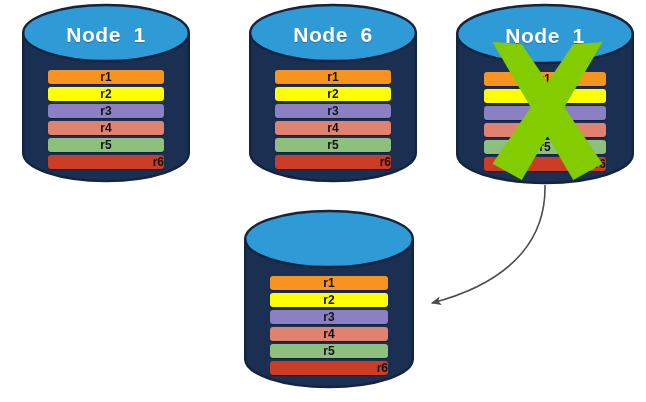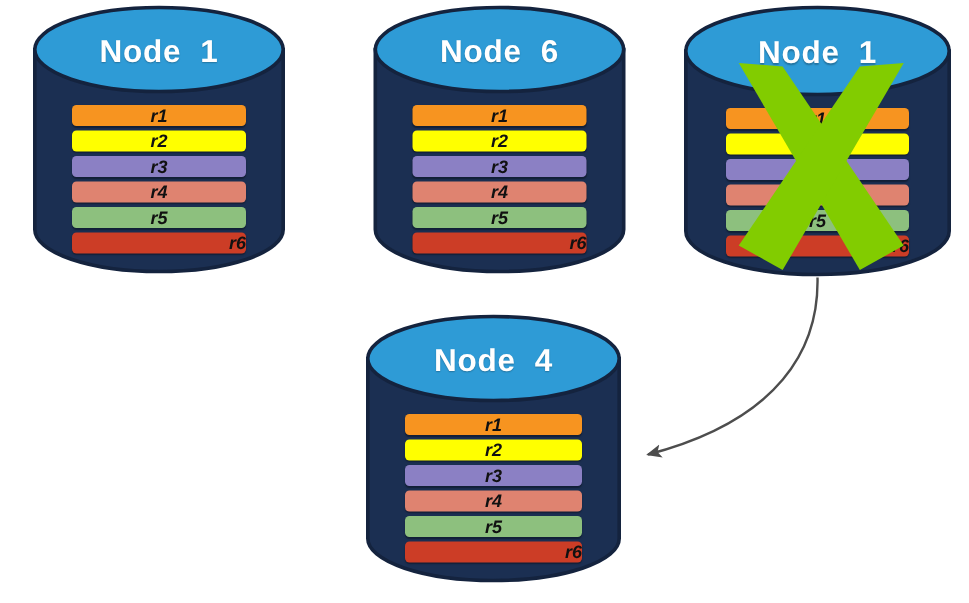--- a/index.html
+++ b/index.html
@@ -48,21 +48,20 @@
   }
   .row {
     position: relative;
     height: 14px;
     margin-bottom: 3px;
     border-radius: 3px;
     box-shadow: 0 1px 1px rgba(0,0,0,0.35);
     display: flex;
     align-items: center;
     justify-content: center;
-    font-style: italic;
   }
   .row:last-child { margin-bottom: 0; justify-content: flex-end; }
   .row-label {
     font-size: 12px;
     font-weight: bold;
     color: #111111;
     line-height: 1;
     font-family: "Liberation Sans", sans-serif;
   }
 
@@ -83,21 +82,20 @@
 </style>
 </head>
 <body>
 
 <div id="canvas">
     <div class="node" style="left: 244px; top: 211px; width: 170px; height: 178px;">
       <svg class="node-svg" width="170" height="178" viewBox="0 0 170 178">
         <path d="M1.2,28 L1.2,148 A83.8,28 0 0 0 168.8,148 L168.8,28 Z" fill="#1b2f52" stroke="#14233e" stroke-width="2.4"></path>
         <ellipse cx="85" cy="28" rx="83.8" ry="28" fill="#2e9bd6" stroke="#14233e" stroke-width="2.4"></ellipse>
       </svg>
-      <div class="node-title" style="top: 18px;">Node  4</div>
       <div class="rows" style="left: 26px; width: 118px; top: 65px;">
         <div class="row" style="background: rgb(247, 148, 32);">
           <span class="row-label">r1</span>
         </div>
         <div class="row" style="background: rgb(255, 255, 0);">
           <span class="row-label">r2</span>
         </div>
         <div class="row" style="background: rgb(139, 128, 196);">
           <span class="row-label">r3</span>
         </div>

